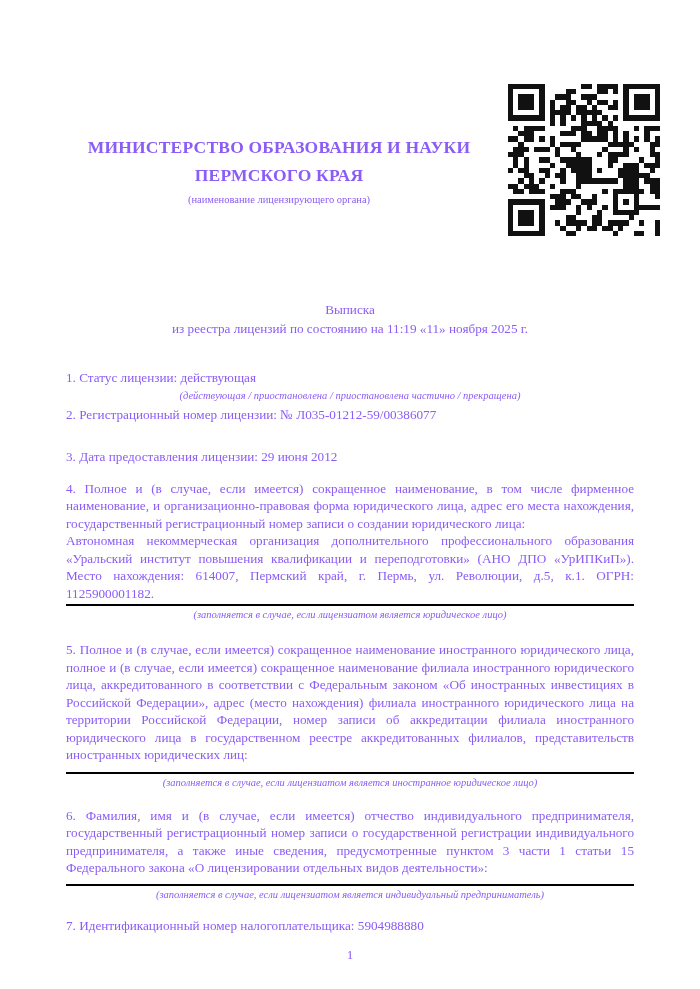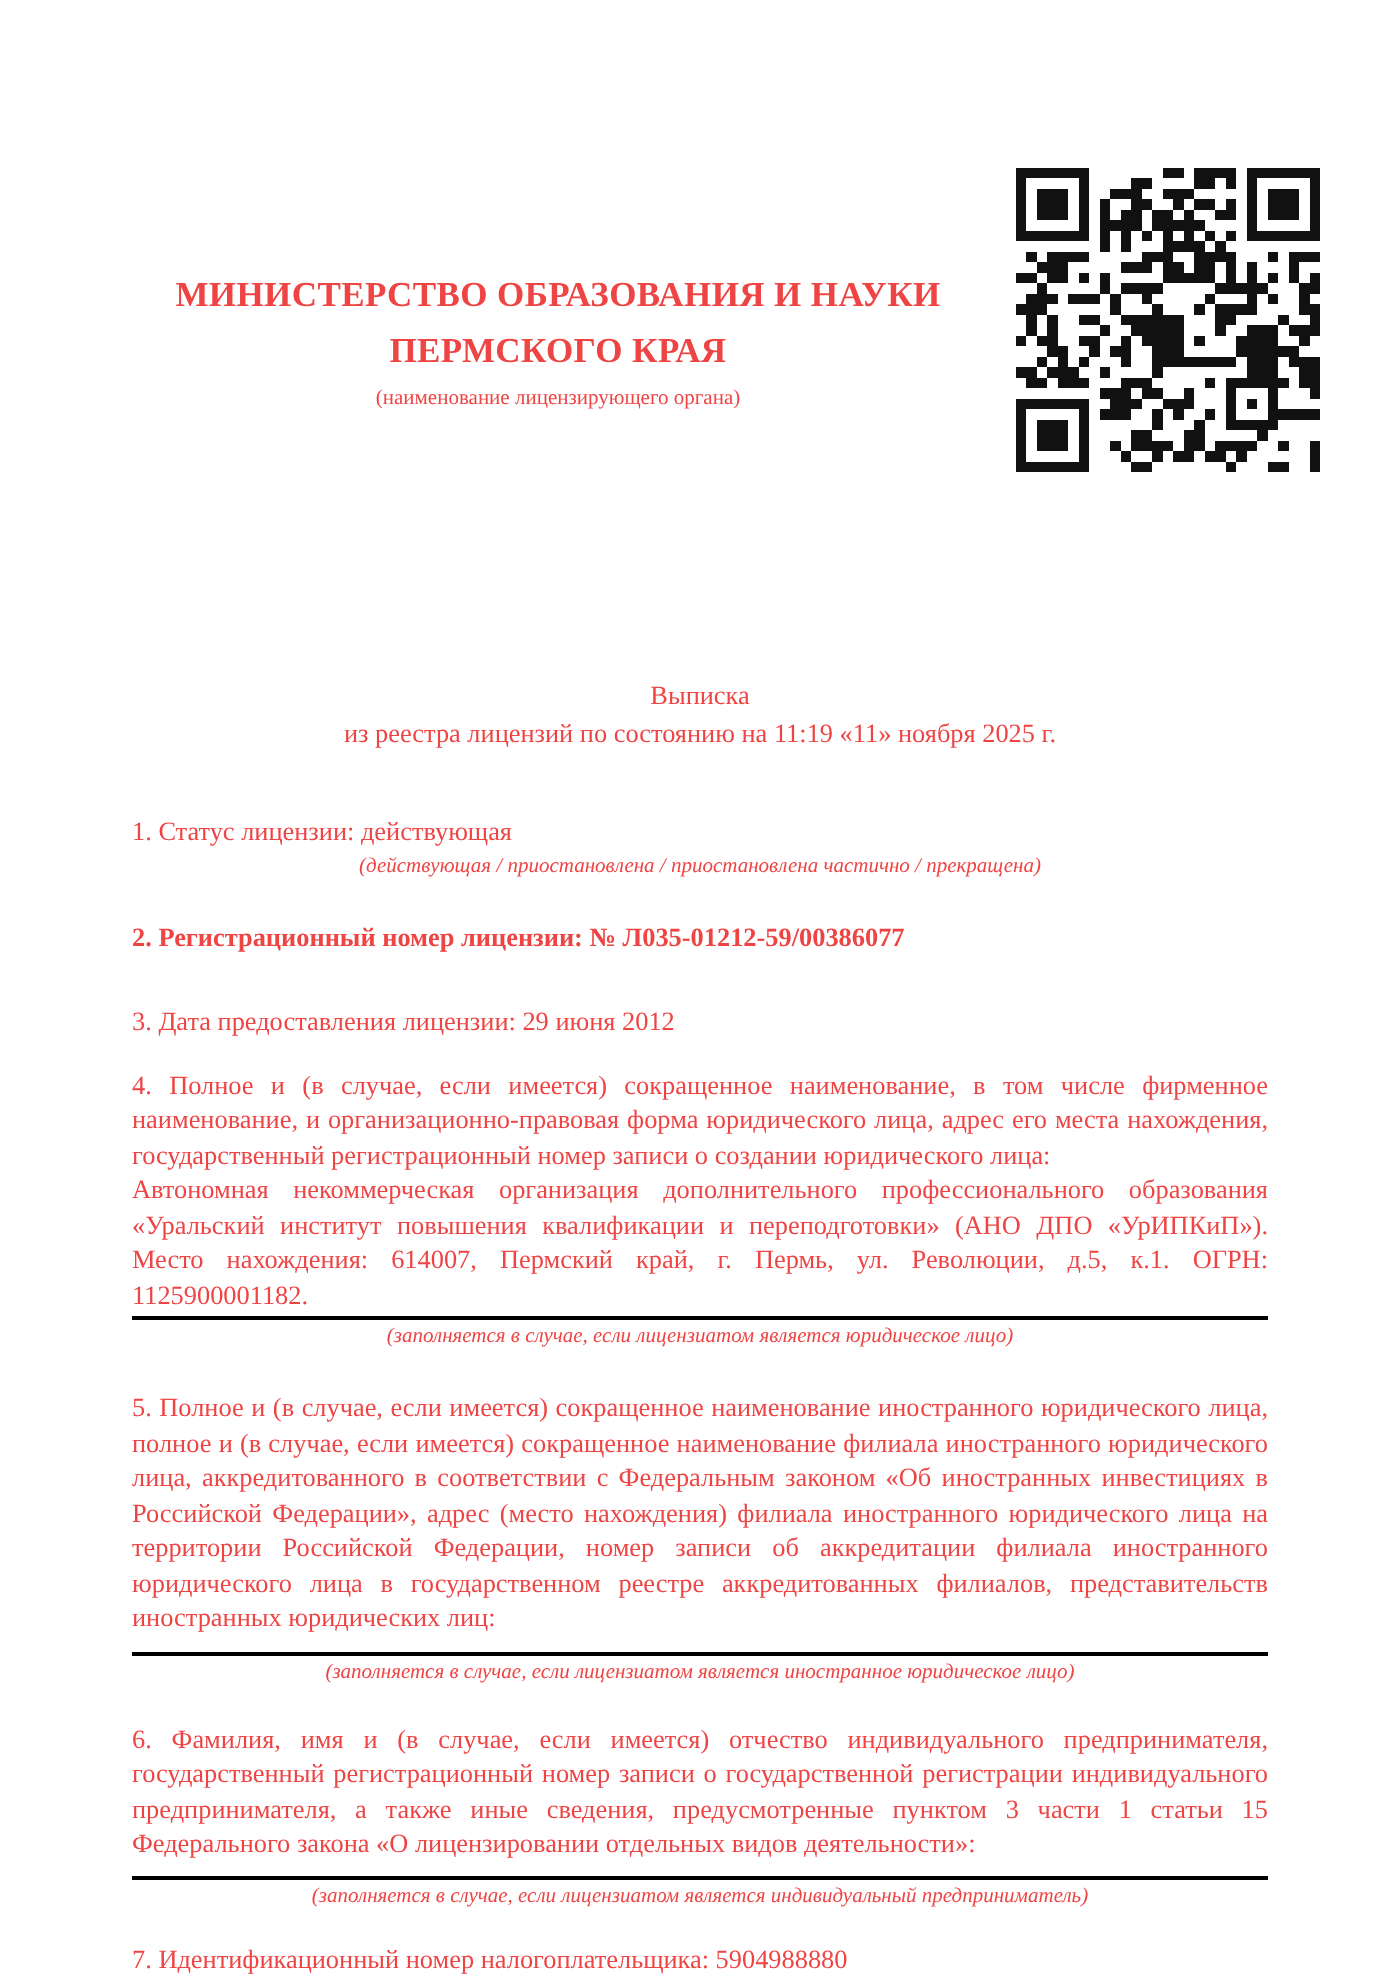--- a/index.html
+++ b/index.html
@@ -1,21 +1,21 @@
 <!DOCTYPE html>
 <html lang="ru"><head>
 <meta charset="utf-8">
 <style>
   html, body { margin: 0; padding: 0; background: #ffffff; }
   .page {
     position: relative;
     width: 700px;
     height: 989px;
     background: #ffffff;
-    color: #ef4444;
+    color: #8b5cf6;
     font-family: "Liberation Serif", "DejaVu Serif", serif;
     overflow: hidden;
   }
   
   .header-text {
     position: absolute;
     top: 133px;
     left: 66px;
     width: 426px;
     text-align: center;
@@ -42,32 +42,32 @@
 
   
   .content {
     position: absolute;
     top: 300px;
     left: 66px;
     width: 568px;
     font-size: 13.2px;
     line-height: 17.5px;
   }
-  .doc-title { text-align: center; line-height: 19px; margin-top: 38px; }
+  .doc-title { text-align: center; line-height: 19px; }
   .para { text-align: justify; }
   .plain { text-align: left; }
   .item1 { margin-top: 31px; }
   .note {
     text-align: center;
     font-size: 10.5px;
     line-height: 13px;
     margin-top: 2px;
     font-style: italic;
   }
-  .item2 { margin-top: 20px; font-weight: bold; }
+  .item2 { margin-top: 4px; }
   .item3 { margin-top: 25px; }
   .item4 { margin-top: 14px; }
   .rule {
     border: none;
     border-top: 2px solid #000000;
     margin: 2px 0 0 0;
     height: 0;
   }
   .rule-gap1 { margin-top: 8px; }
   .rule-gap2 { margin-top: 7px; }

